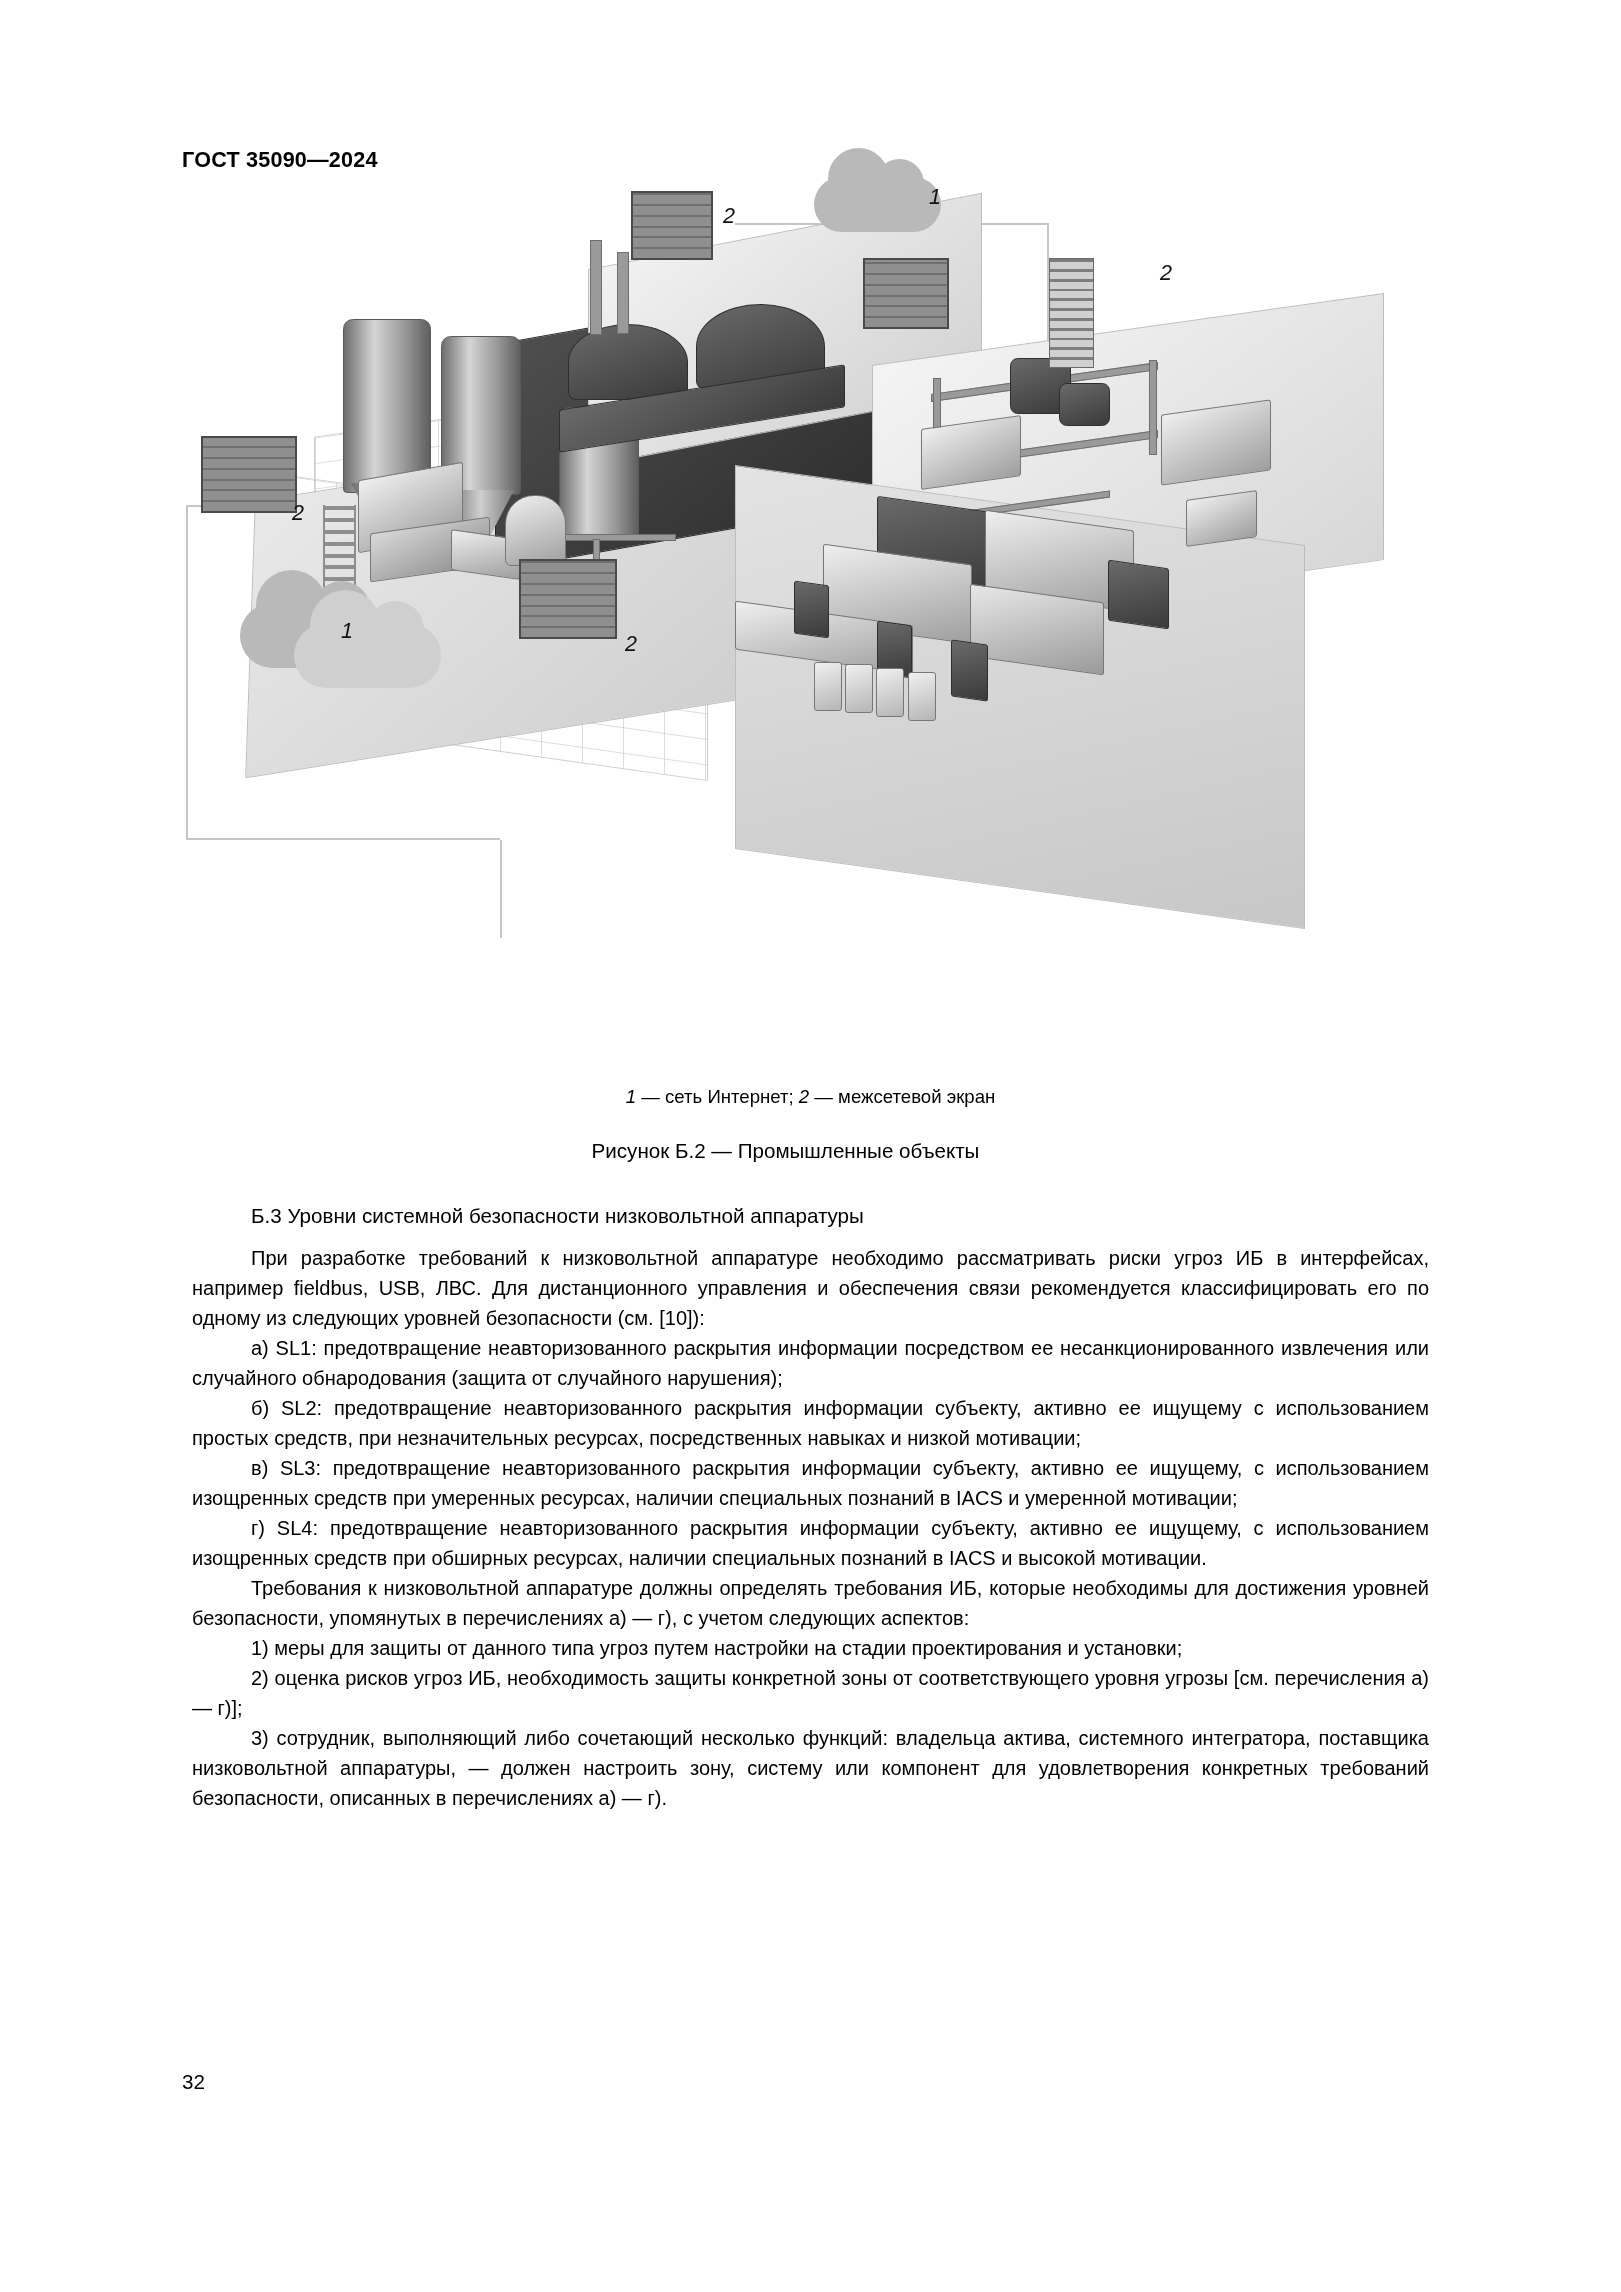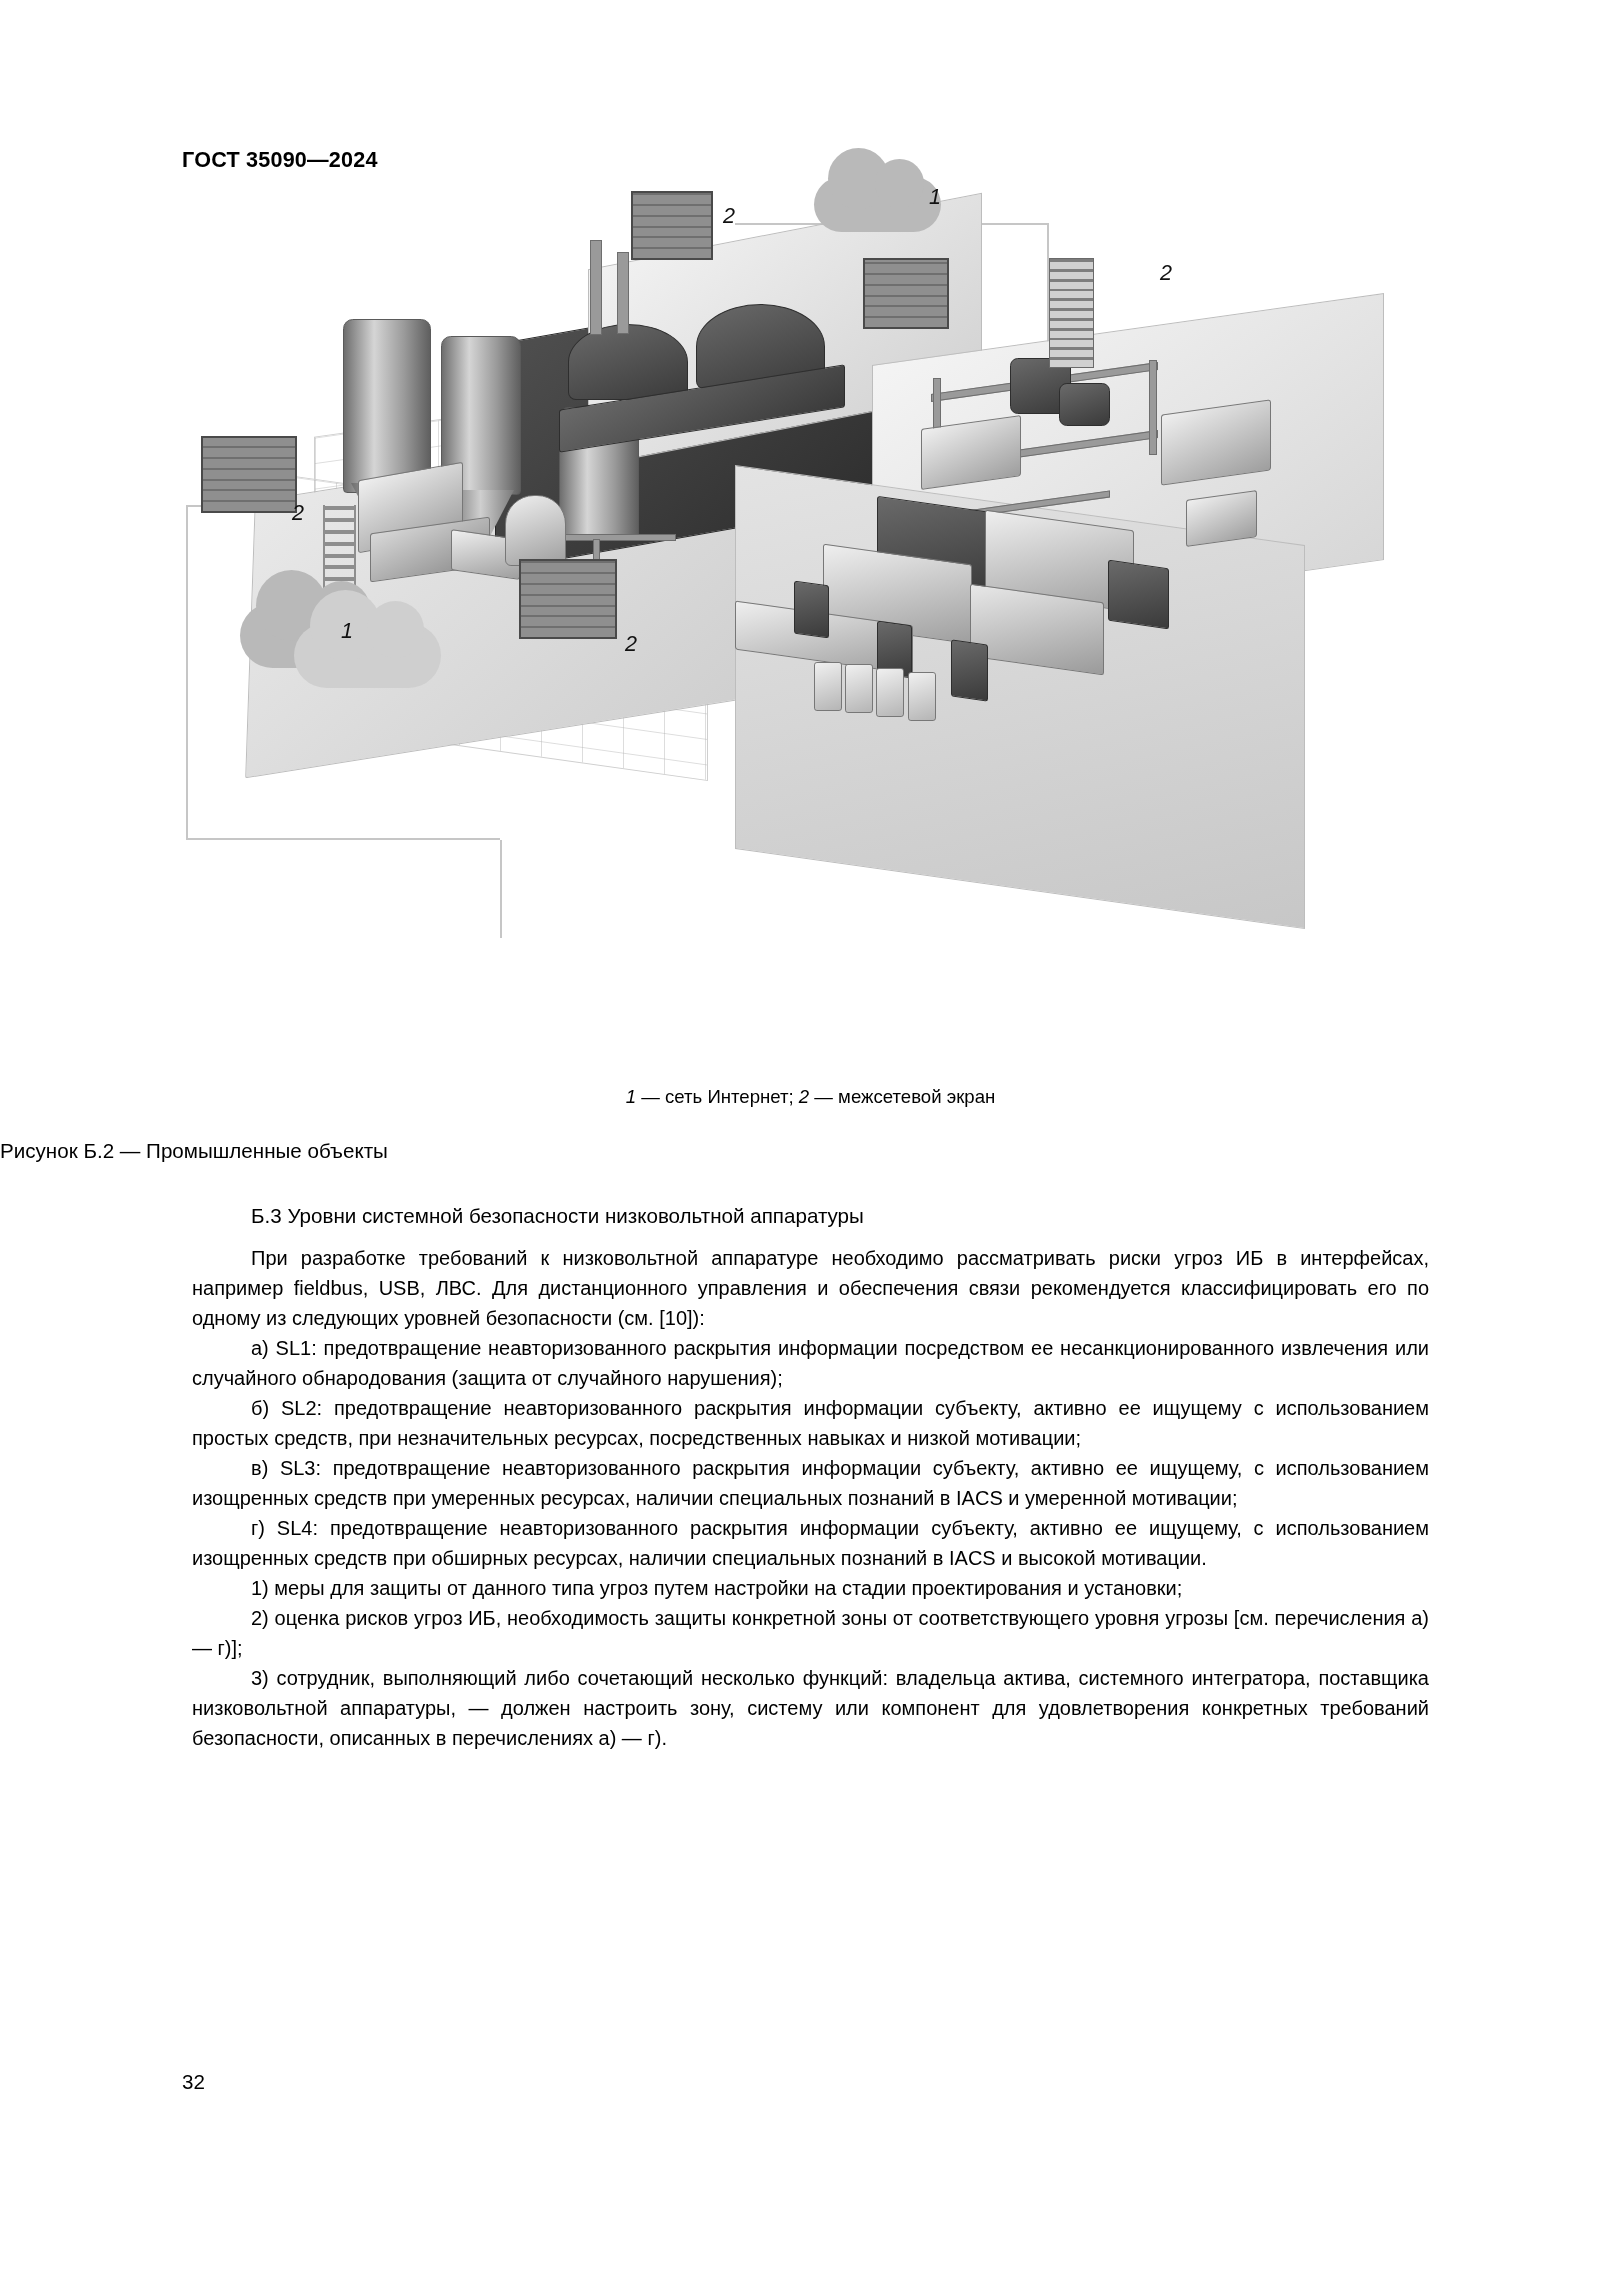--- a/index.html
+++ b/index.html
@@ -50,21 +50,21 @@
     width: 1621px;
     text-align: center;
     font-size: 18.6px;
   }
   .fig-caption-1 .ital { font-style: italic; }
   .fig-caption-2 {
     position: absolute;
     left: 0;
     top: 1139px;
     width: 1571px;
-    text-align: left;
+    text-align: center;
     font-size: 20.6px;
   }
   .section-title {
     position: absolute;
     left: 251px;
     top: 1204px;
     font-size: 20.6px;
     font-weight: normal;
   }
   .body-text {
@@ -269,20 +269,21 @@
   <div class="fig-caption-2">Рисунок Б.2 — Промышленные объекты</div>
 
   <div class="section-title">Б.3 Уровни системной безопасности низковольтной аппаратуры</div>
 
   <div class="body-text">
     <p>При разработке требований к низковольтной аппаратуре необходимо рассматривать риски угроз ИБ в интерфейсах, например fieldbus, USB, ЛВС. Для дистанционного управления и обеспечения связи рекомендуется классифицировать его по одному из следующих уровней безопасности (см. [10]):</p>
     <p>а)  SL1: предотвращение неавторизованного раскрытия информации посредством ее несанкционированного извлечения или случайного обнародования (защита от случайного нарушения);</p>
     <p>б)  SL2: предотвращение неавторизованного раскрытия информации субъекту, активно ее ищущему с использованием простых средств, при незначительных ресурсах, посредственных навыках и низкой мотивации;</p>
     <p>в)  SL3: предотвращение неавторизованного раскрытия информации субъекту, активно ее ищущему, с использованием изощренных средств при умеренных ресурсах, наличии специальных познаний в IACS и умеренной мотивации;</p>
     <p>г)  SL4: предотвращение неавторизованного раскрытия информации субъекту, активно ее ищущему, с использованием изощренных средств при обширных ресурсах, наличии специальных познаний в IACS и высокой мотивации.</p>
+    <p>Требования к низковольтной аппаратуре должны определять требования ИБ, которые необходимы для достижения уровней безопасности, упомянутых в перечислениях а) — г), с учетом следующих аспектов:</p>
     <p>1)  меры для защиты от данного типа угроз путем настройки на стадии проектирования и установки;</p>
     <p>2)  оценка рисков угроз ИБ, необходимость защиты конкретной зоны от соответствующего уровня угрозы [см. перечисления а) — г)];</p>
     <p>3)  сотрудник, выполняющий либо сочетающий несколько функций: владельца актива, системного интегратора, поставщика низковольтной аппаратуры, — должен настроить зону, систему или компонент для удовлетворения конкретных требований безопасности, описанных в перечислениях а) — г).</p>
   </div>
 
   <div class="page-number">32</div>
 
 </div>
 
 

